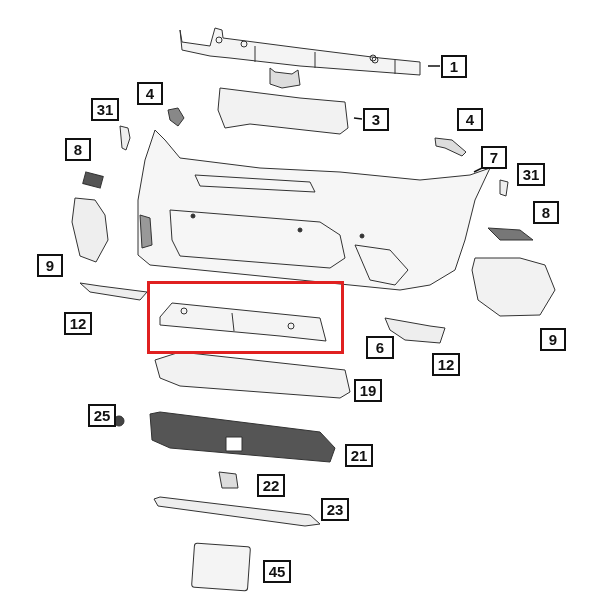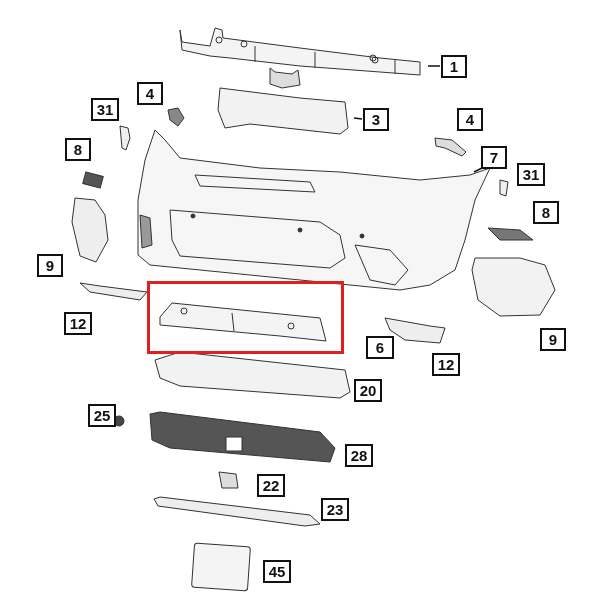--- a/index.html
+++ b/index.html
@@ -96,19 +96,19 @@
   <div class="callout wide" style="left:91px;top:98px">31</div>
   <div class="callout wide" style="left:517px;top:163px">31</div>
   <div class="callout" style="left:481px;top:146px">7</div>
   <div class="callout" style="left:65px;top:138px">8</div>
   <div class="callout" style="left:533px;top:201px">8</div>
   <div class="callout" style="left:37px;top:254px">9</div>
   <div class="callout" style="left:540px;top:328px">9</div>
   <div class="callout wide" style="left:64px;top:312px">12</div>
   <div class="callout wide" style="left:432px;top:353px">12</div>
   <div class="callout wide" style="left:366px;top:336px">6</div>
-  <div class="callout wide" style="left:354px;top:379px">20</div>
-  <div class="callout wide" style="left:345px;top:444px">28</div>
+  <div class="callout wide" style="left:354px;top:379px">19</div>
+  <div class="callout wide" style="left:345px;top:444px">21</div>
   <div class="callout wide" style="left:257px;top:474px">22</div>
   <div class="callout wide" style="left:321px;top:498px">23</div>
   <div class="callout wide" style="left:263px;top:560px">45</div>
   <div class="callout wide" style="left:88px;top:404px">25</div>
 </div>
 
 </body></html>

